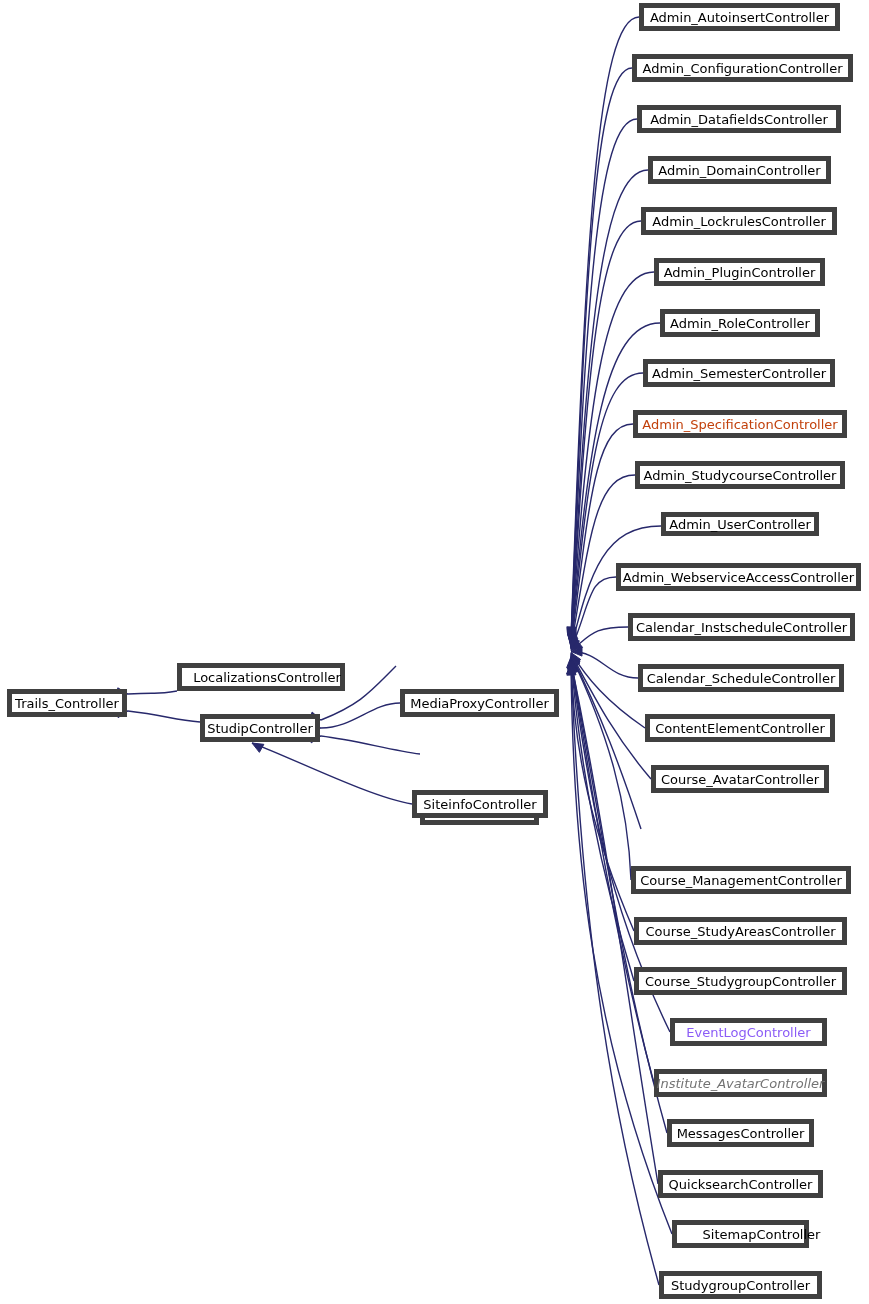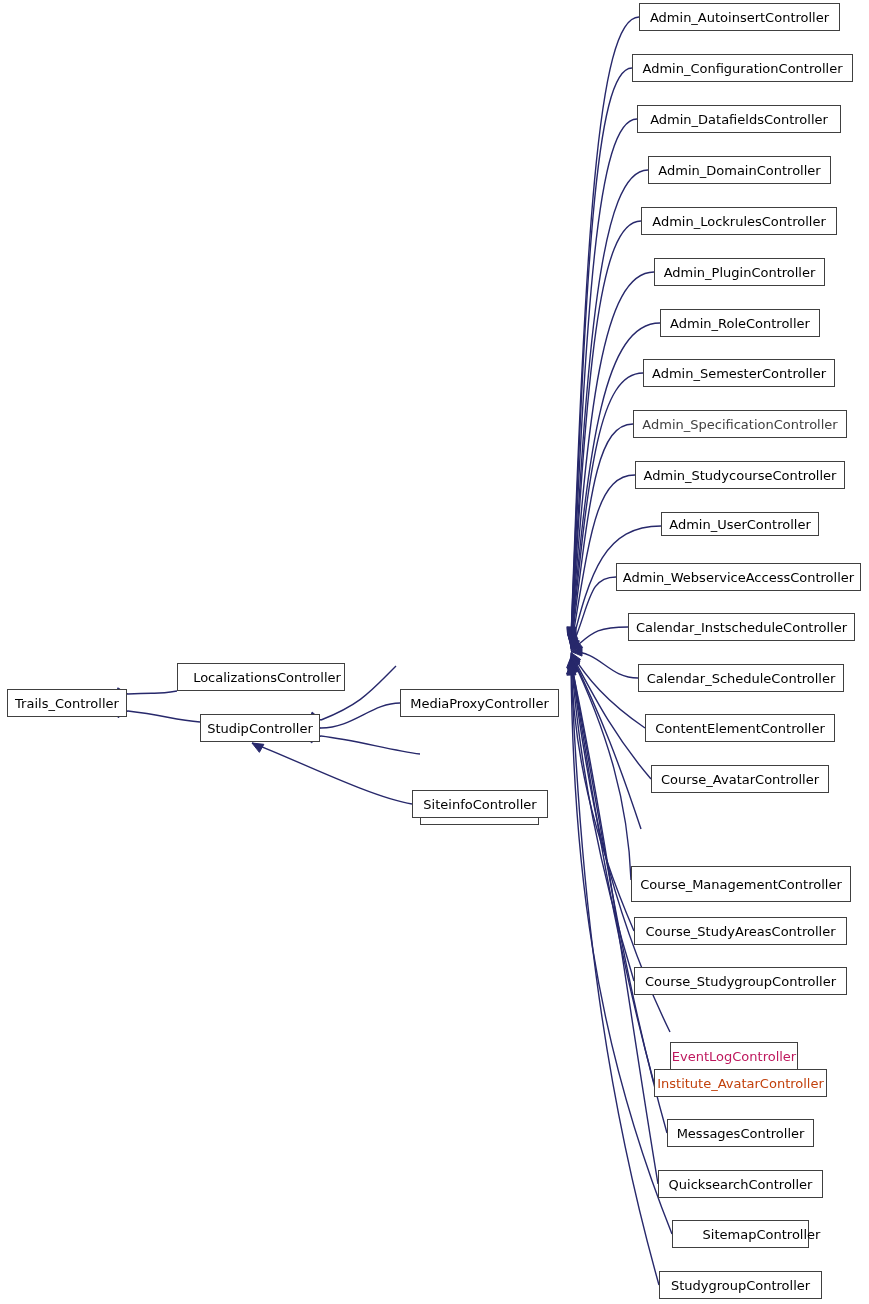--- a/index.html
+++ b/index.html
@@ -8,21 +8,21 @@
     width:869px;height:1304px;
     font-family:"DejaVu Sans","Liberation Sans",sans-serif;
     overflow:hidden;
   }
   #graph{position:relative;width:869px;height:1304px;background:#ffffff;}
   #edges{position:absolute;left:0;top:0;width:869px;height:1304px;}
   .node{
     position:absolute;
     box-sizing:border-box;
     background:#ffffff;
-    border:1px solid #be185d;
+    border:5px solid #be185d;
     display:flex;align-items:center;justify-content:center;
     white-space:nowrap;
     color:#000000;
     font-size:13px;
     line-height:1;
     letter-spacing:0px;
     z-index:5;
   }
   .node .lbl{display:block;padding:0 4px;}
 </style>
@@ -131,21 +131,21 @@
     </div>
     <div class="node" style="left: 654px; top: 258px; width: 171px; height: 28px; border-color: rgb(64, 64, 64); background: rgb(255, 255, 255); color: rgb(0, 0, 0);">
       <span class="lbl">Admin_PluginController</span>
     </div>
     <div class="node" style="left: 660px; top: 309px; width: 160px; height: 28px; border-color: rgb(64, 64, 64); background: rgb(255, 255, 255); color: rgb(0, 0, 0);">
       <span class="lbl">Admin_RoleController</span>
     </div>
     <div class="node" style="left: 643px; top: 359px; width: 192px; height: 28px; border-color: rgb(64, 64, 64); background: rgb(255, 255, 255); color: rgb(0, 0, 0);">
       <span class="lbl">Admin_SemesterController</span>
     </div>
-    <div class="node" style="left: 633px; top: 410px; width: 214px; height: 28px; border-color: rgb(64, 64, 64); background: rgb(255, 255, 255); color: #404040;">
+    <div class="node" style="left: 633px; top: 410px; width: 214px; height: 28px; border-color: rgb(64, 64, 64); background: rgb(255, 255, 255); color: #c2410c;">
       <span class="lbl">Admin_SpecificationController</span>
     </div>
     <div class="node" style="left: 635px; top: 461px; width: 210px; height: 28px; border-color: rgb(64, 64, 64); background: rgb(255, 255, 255); color: rgb(0, 0, 0);">
       <span class="lbl">Admin_StudycourseController</span>
     </div>
     <div class="node" style="left: 661px; top: 512px; width: 158px; height: 24px; border-color: rgb(64, 64, 64); background: rgb(255, 255, 255); color: rgb(0, 0, 0);">
       <span class="lbl">Admin_UserController</span>
     </div>
     <div class="node" style="left: 616px; top: 563px; width: 245px; height: 28px; border-color: rgb(64, 64, 64); background: rgb(255, 255, 255); color: rgb(0, 0, 0);">
       <span class="lbl">Admin_WebserviceAccessController</span>
@@ -155,33 +155,33 @@
     </div>
     <div class="node" style="left: 638px; top: 664px; width: 206px; height: 28px; border-color: rgb(64, 64, 64); background: rgb(255, 255, 255); color: rgb(0, 0, 0);">
       <span class="lbl">Calendar_ScheduleController</span>
     </div>
     <div class="node" style="left: 645px; top: 714px; width: 190px; height: 28px; border-color: rgb(64, 64, 64); background: rgb(255, 255, 255); color: rgb(0, 0, 0);">
       <span class="lbl">ContentElementController</span>
     </div>
     <div class="node" style="left: 651px; top: 765px; width: 178px; height: 28px; border-color: rgb(64, 64, 64); background: rgb(255, 255, 255); color: rgb(0, 0, 0);">
       <span class="lbl">Course_AvatarController</span>
     </div>
-    <div class="node" style="left: 631px; top: 866px; width: 220px; height: 36px; border-color: rgb(64, 64, 64); background: rgb(255, 255, 255); color: rgb(0, 0, 0);">
+    <div class="node" style="left: 631px; top: 866px; width: 220px; height: 28px; border-color: rgb(64, 64, 64); background: rgb(255, 255, 255); color: rgb(0, 0, 0);">
       <span class="lbl">Course_ManagementController</span>
     </div>
     <div class="node" style="left: 634px; top: 917px; width: 213px; height: 28px; border-color: rgb(64, 64, 64); background: rgb(255, 255, 255); color: rgb(0, 0, 0);">
       <span class="lbl">Course_StudyAreasController</span>
     </div>
     <div class="node" style="left: 634px; top: 967px; width: 213px; height: 28px; border-color: rgb(64, 64, 64); background: rgb(255, 255, 255); color: rgb(0, 0, 0);">
       <span class="lbl">Course_StudygroupController</span>
     </div>
-    <div class="node" style="left: 670px; top: 1018px; width: 128px; height: 28px; border-color: rgb(64, 64, 64); background: rgb(255, 255, 255); color: #be185d; margin-top: 24px;">
+    <div class="node" style="left: 670px; top: 1018px; width: 157px; height: 28px; border-color: rgb(64, 64, 64); background: rgb(255, 255, 255); color: #8b5cf6;">
       <span class="lbl">EventLogController</span>
     </div>
-    <div class="node" style="left: 654px; top: 1069px; width: 173px; height: 28px; border-color: rgb(64, 64, 64); background: rgb(255, 255, 255); color: #c2410c;">
+    <div class="node" style="left: 654px; top: 1069px; width: 173px; height: 28px; border-color: rgb(64, 64, 64); background: rgb(255, 255, 255); color: #737373; font-style: italic;">
       <span class="lbl">Institute_AvatarController</span>
     </div>
     <div class="node" style="left: 667px; top: 1119px; width: 147px; height: 28px; border-color: rgb(64, 64, 64); background: rgb(255, 255, 255); color: rgb(0, 0, 0); text-align: right;">
       <span class="lbl">MessagesController</span>
     </div>
     <div class="node" style="left: 658px; top: 1170px; width: 165px; height: 28px; border-color: rgb(64, 64, 64); background: rgb(255, 255, 255); color: rgb(0, 0, 0);">
       <span class="lbl">QuicksearchController</span>
     </div>
     <div class="node" style="left: 672px; top: 1220px; width: 137px; height: 28px; border-color: rgb(64, 64, 64); background: rgb(255, 255, 255); color: rgb(0, 0, 0); padding-left: 42px;">
       <span class="lbl">SitemapController</span>

